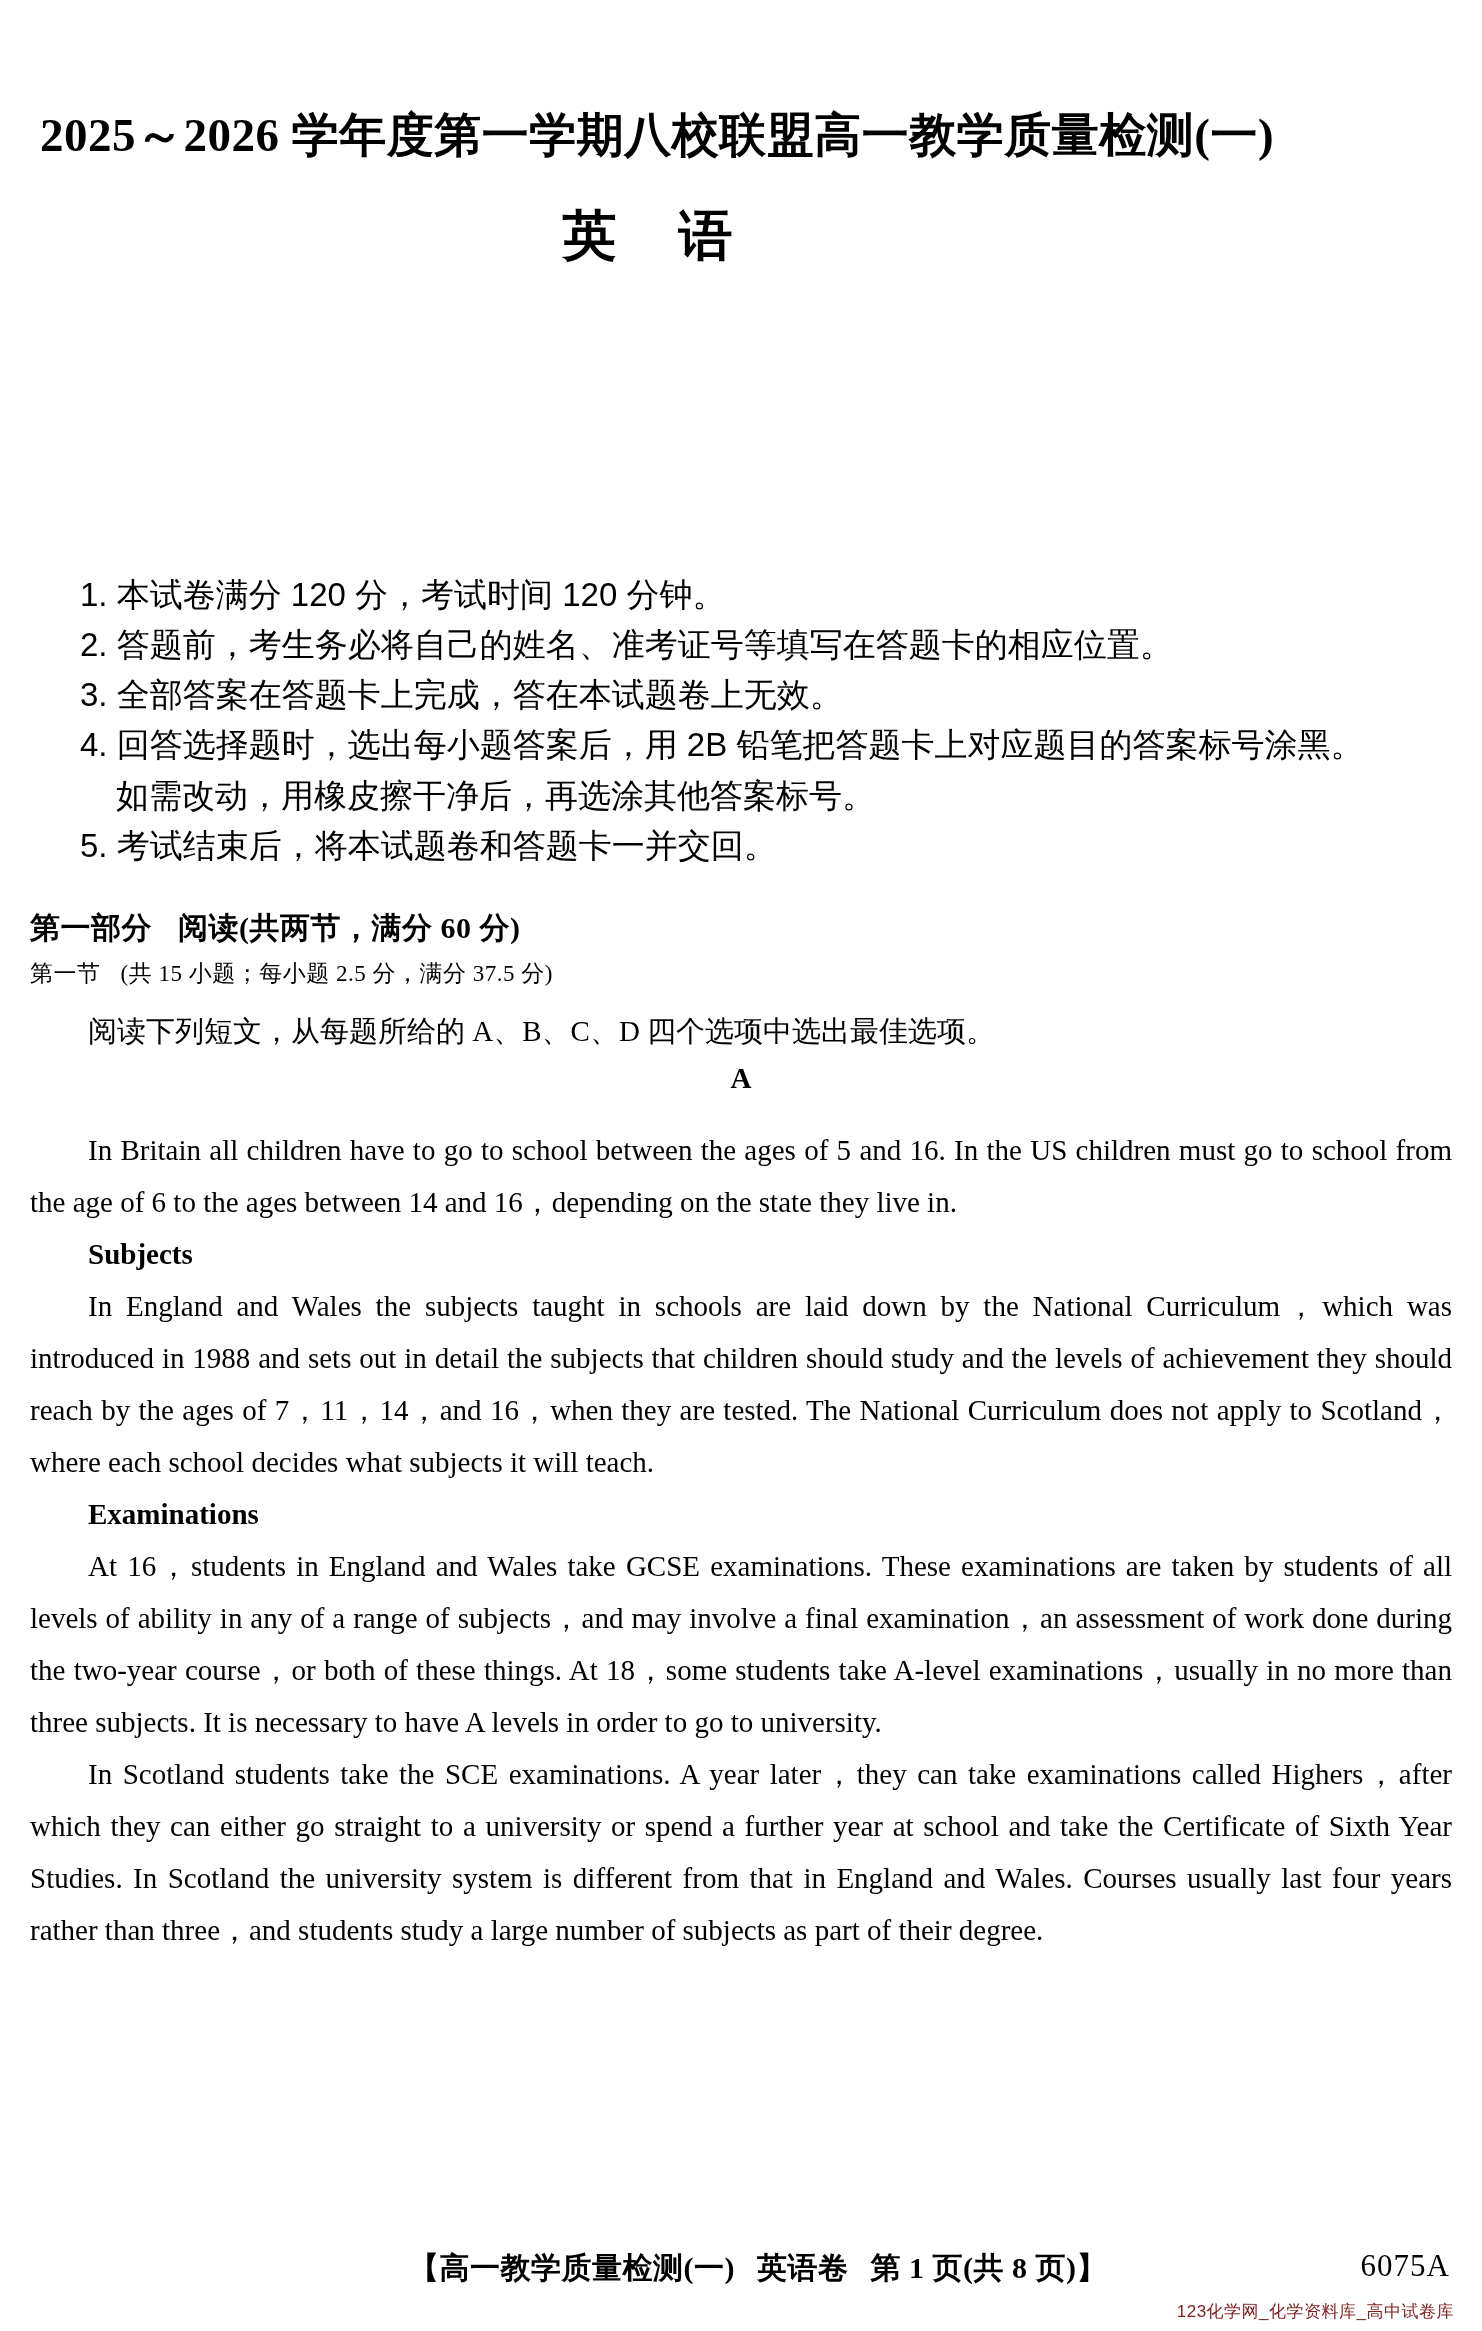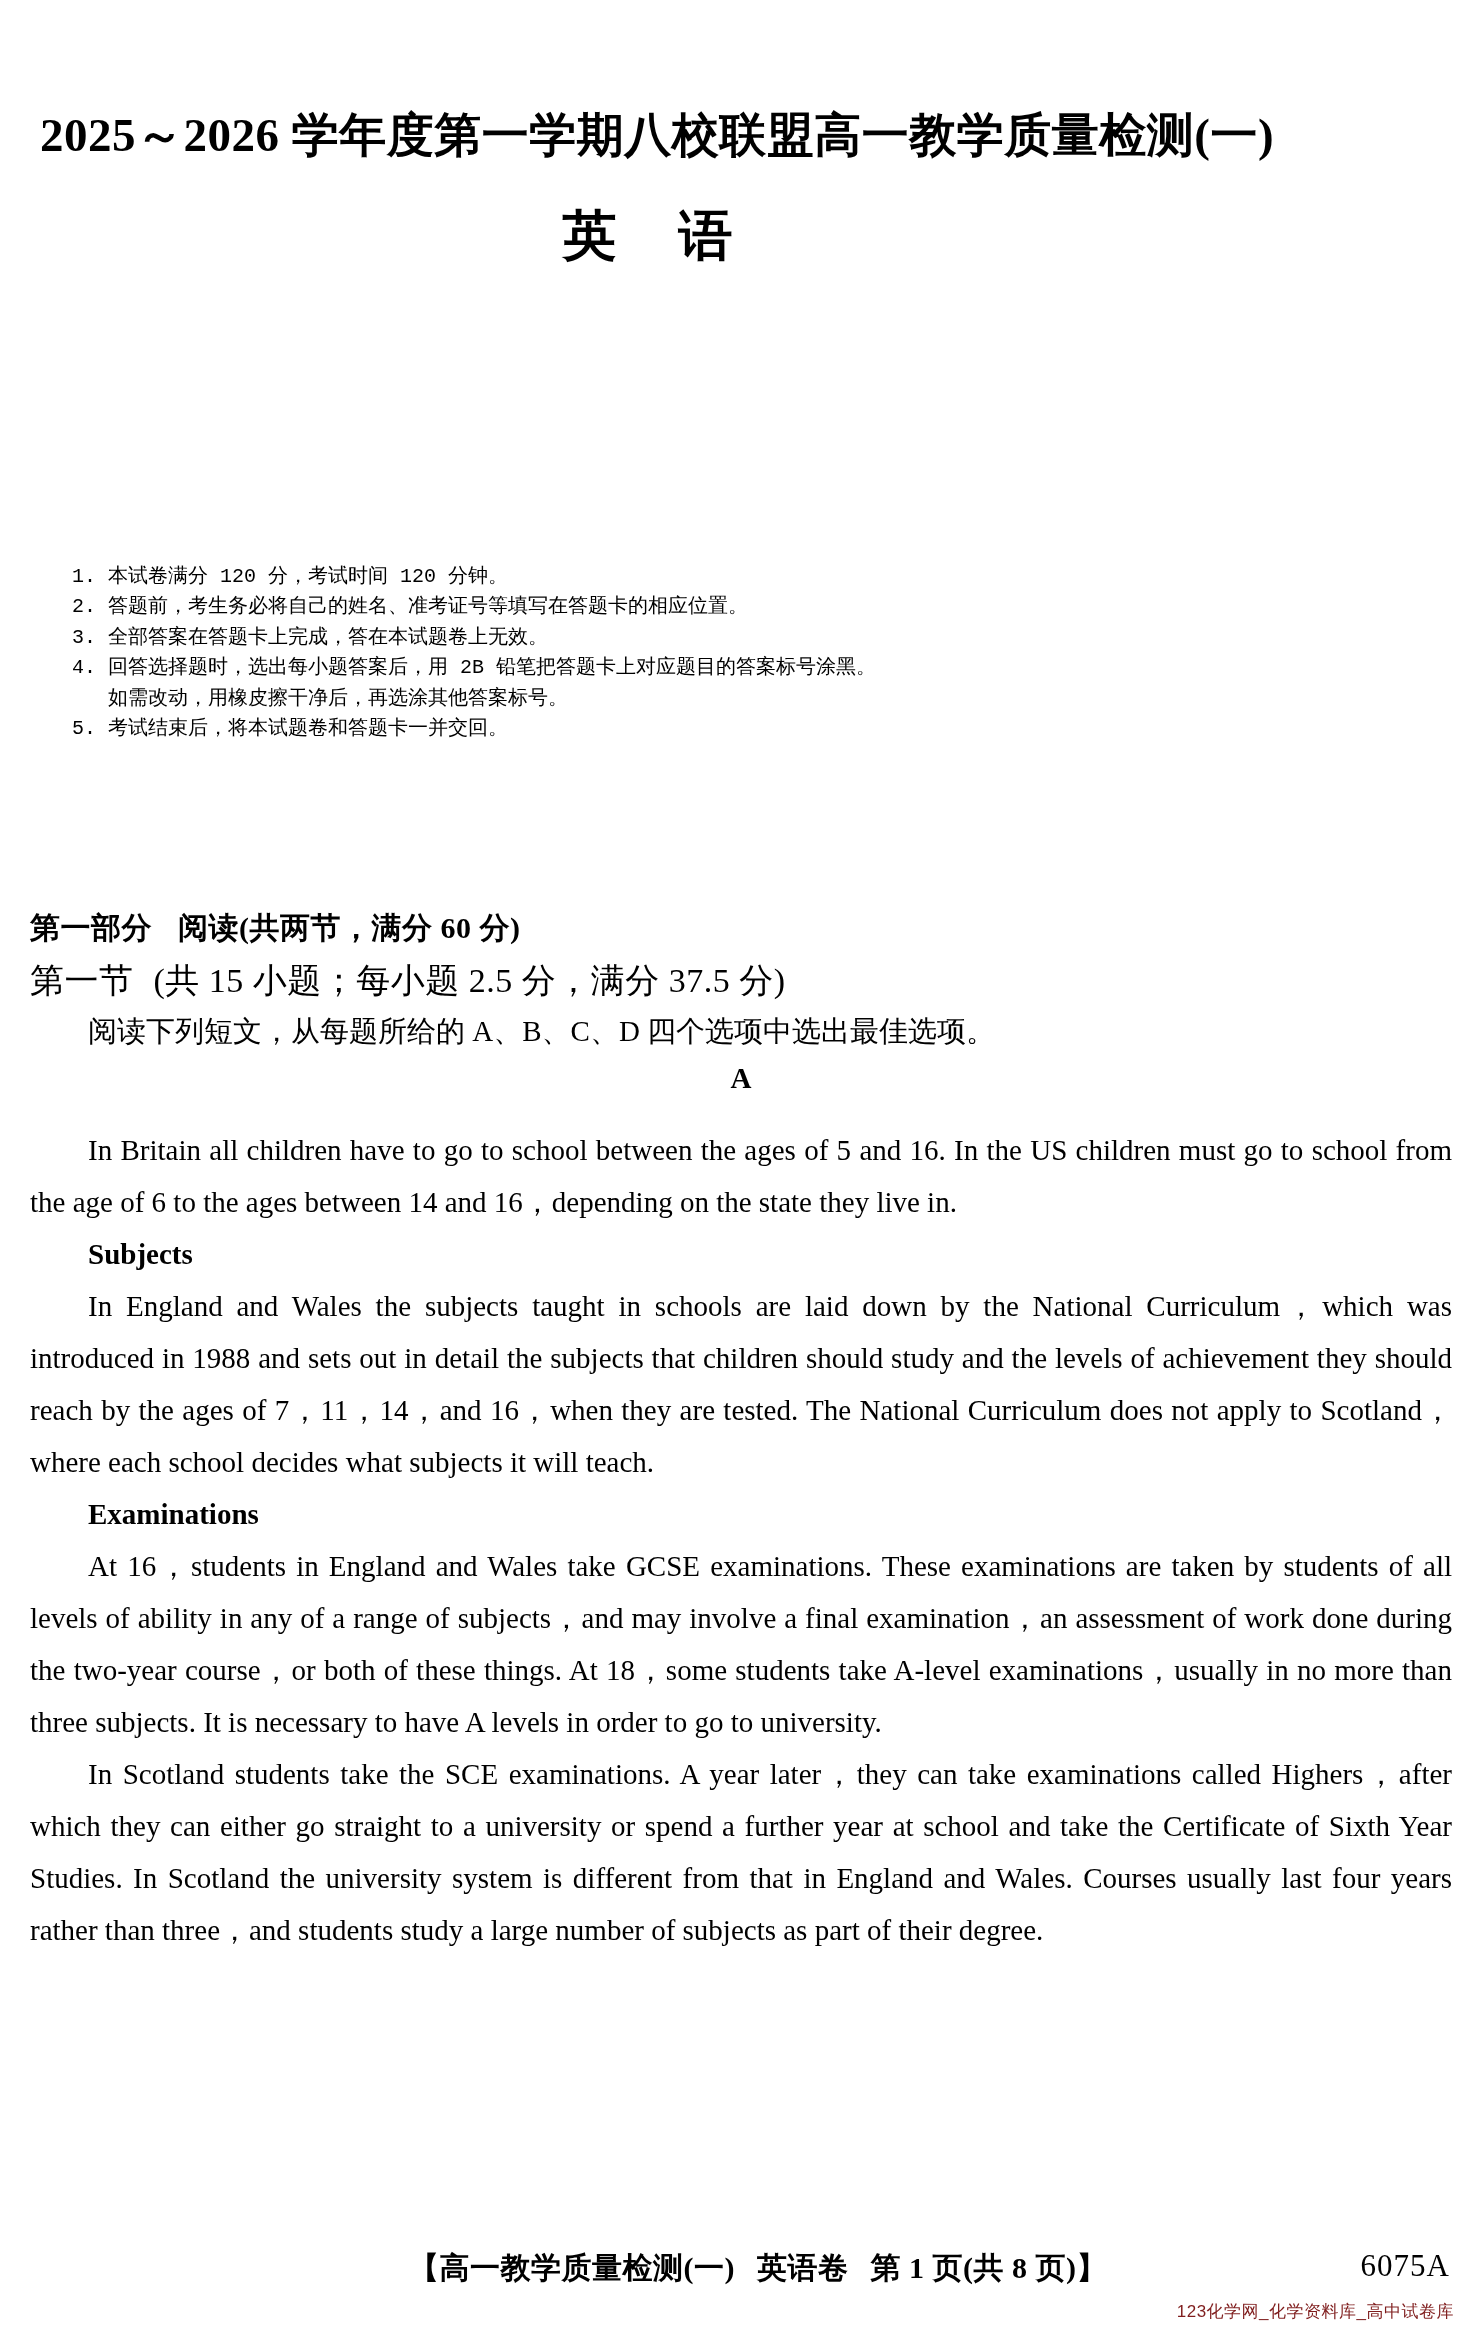--- a/index.html
+++ b/index.html
@@ -55,25 +55,25 @@
     width: 1420px;
   }
   .notes-heading {
     font-family: "Liberation Serif", "DejaVu Serif", serif;
     font-size: 30px;
     font-weight: bold;
     line-height: 1.3;
     margin-bottom: 4px;
   }
   .notes-list {
-    margin: 0;
+    margin: 8px;
     padding: 0;
     list-style: none;
-    font-family: Liberation Mono, monospace;
-    font-size: 20px;
+    font-family: Liberation Sans, sans-serif;
+    font-size: 33px;
     line-height: 1.52;
   }
   .notes-list li {
     padding-left: 78px;
     text-indent: -36px;
     margin: 0;
   }
   .notes-list li .cont {
     display: block;
     text-indent: 0;
@@ -87,21 +87,21 @@
     left: 30px;
     font-size: 30px;
     font-weight: bold;
     letter-spacing: 0.5px;
   }
   .part-heading .gap { display: inline-block; width: 26px; }
   .section-heading {
     position: absolute;
     top: 958px;
     left: 30px;
-    font-size: 34px;
+    font-size: 23px;
     letter-spacing: 0.5px;
   }
   .section-heading .gap { display: inline-block; width: 20px; }
   .instruction {
     position: absolute;
     top: 1012px;
     left: 30px;
     font-size: 29px;
     text-indent: 58px;
     width: 1420px;

